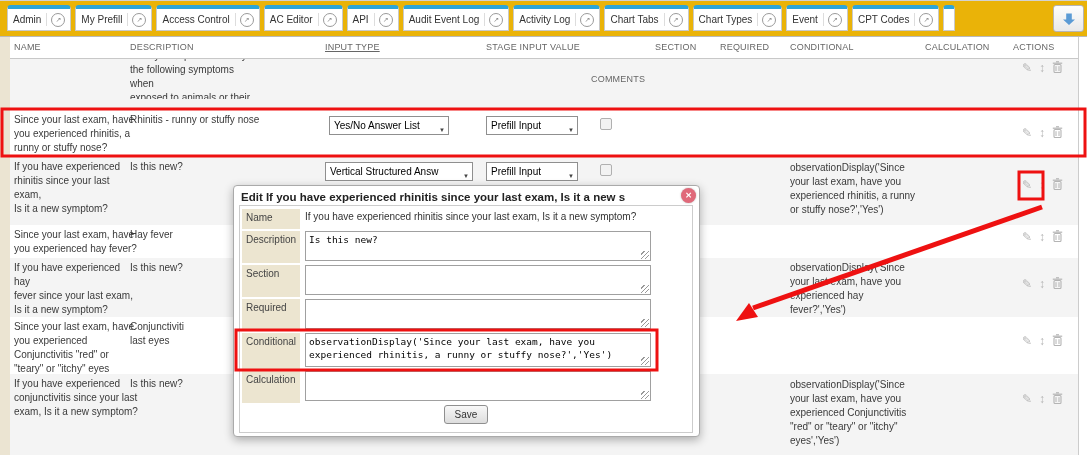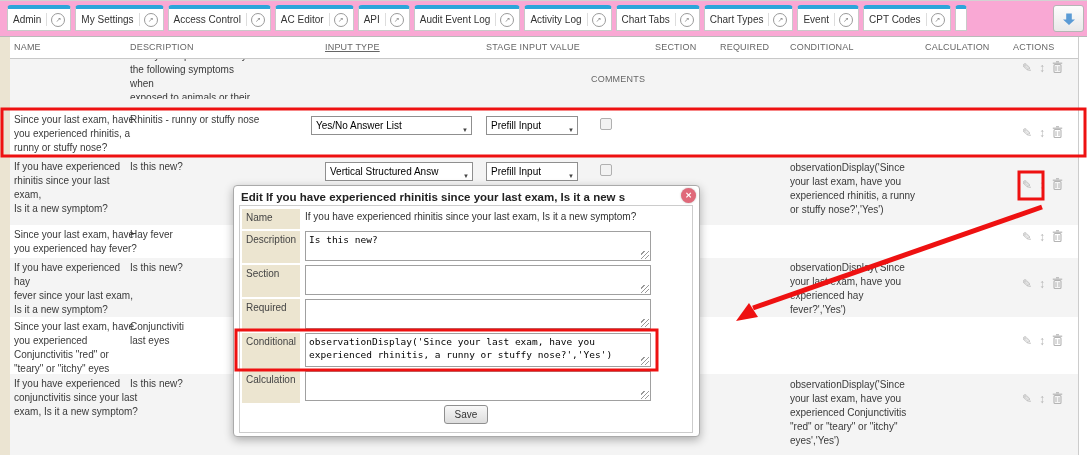--- a/index.html
+++ b/index.html
@@ -1,19 +1,19 @@
 <!DOCTYPE html>
 <html><head>
 <meta charset="utf-8">
 <style>
   html,body{margin:0;padding:0;background:#fff;}
   #screen{position:relative;width:1087px;height:455px;overflow:hidden;
           font-family:"Liberation Sans",sans-serif;background:#fff;}
   
-  #tabbar{position:absolute;left:0;top:0;width:1087px;height:37px;background:#f9a8d4;
+  #tabbar{position:absolute;left:0;top:0;width:1087px;height:37px;background:#eab308;
           border-top:1px solid #d2d2d2;border-bottom:1px solid #b9b9b9;box-sizing:border-box;z-index:10;}
   #tabs{position:absolute;left:7px;top:4px;width:1046px;height:33px;display:flex;gap:4px;overflow:hidden;}
   .tab{display:flex;align-items:center;flex:none;height:21px;background:#fff;border:1px solid #c9c9c9;
        border-top:4px solid #2ca5da;border-radius:4px 4px 0 0;padding:0 5px;font-size:10px;color:#333;cursor:pointer;}
   .tab-label{white-space:nowrap;}
   .tab-sep{width:1px;height:13px;background:#ddd;margin-left:5px;}
   .tab-ext{width:12px;height:12px;border:1px solid #9a9a9a;border-radius:50%;color:#8a8a8a;
            font-size:7px;line-height:12px;text-align:center;margin-left:4px;flex:none;}
   #overflow-btn{position:absolute;right:3px;top:4px;width:29px;height:25px;border:1px solid #b5b5b5;border-radius:3px;
            background:linear-gradient(#fdfdfd,#e9e9e9);display:flex;align-items:center;justify-content:center;cursor:pointer;z-index:11;}
@@ -76,21 +76,21 @@
             <line x1="4" y1="0.8" x2="7" y2="0.8" stroke="#b4b4b4" stroke-width="1.2"></line>
             <line x1="4" y1="5.2" x2="4" y2="10" stroke="#b4b4b4" stroke-width="1"></line>
             <line x1="7" y1="5.2" x2="7" y2="10" stroke="#b4b4b4" stroke-width="1"></line>
           </svg></div>
       </div>
       <div class="rowbg" style="top: 110px; height: 47px; background: rgb(255, 255, 255);"></div>
       <div class="cell" style="left: 14px; top: 113px; width: 125px;">Since your last exam, have
 you experienced rhinitis, a
 runny or stuffy nose?</div>
       <div class="cell" style="left: 130px; top: 113px; width: 140px;">Rhinitis - runny or stuffy nose</div>
-      <div class="fsel" style="left: 311px; top: 116px; width: 161px;">Yes/No Answer List<div class="caret">▼</div></div>
+      <div class="fsel" style="left: 329px; top: 116px; width: 120px;">Yes/No Answer List<div class="caret">▼</div></div>
       <div class="fsel" style="left: 486px; top: 116px; width: 92px;">Prefill Input<div class="caret">▼</div></div>
       <div class="cbox" style="left: 600px; top: 118px;"></div>
       <div class="acticons" style="left: 1022px; top: 126px;">
         <div class="ic">✎</div>
         <div class="ic">↕</div>
         <div class="ic"><svg width="11" height="12" viewBox="0 0 11 12">
             <rect x="2" y="3.5" width="7" height="8" rx="1" fill="none" stroke="#b4b4b4" stroke-width="1.1"></rect>
             <line x1="0.8" y1="2.2" x2="10.2" y2="2.2" stroke="#b4b4b4" stroke-width="1.2"></line>
             <line x1="4" y1="0.8" x2="7" y2="0.8" stroke="#b4b4b4" stroke-width="1.2"></line>
             <line x1="4" y1="5.2" x2="4" y2="10" stroke="#b4b4b4" stroke-width="1"></line>
@@ -211,21 +211,21 @@
     </div>
 
   <div id="tabbar">
     <div id="tabs">
         <div class="tab">
           <div class="tab-label">Admin</div>
           <div class="tab-sep"></div>
           <div class="tab-ext">↗</div>
         </div>
         <div class="tab">
-          <div class="tab-label">My Settings</div>
+          <div class="tab-label">My Prefill</div>
           <div class="tab-sep"></div>
           <div class="tab-ext">↗</div>
         </div>
         <div class="tab">
           <div class="tab-label">Access Control</div>
           <div class="tab-sep"></div>
           <div class="tab-ext">↗</div>
         </div>
         <div class="tab">
           <div class="tab-label">AC Editor</div>

